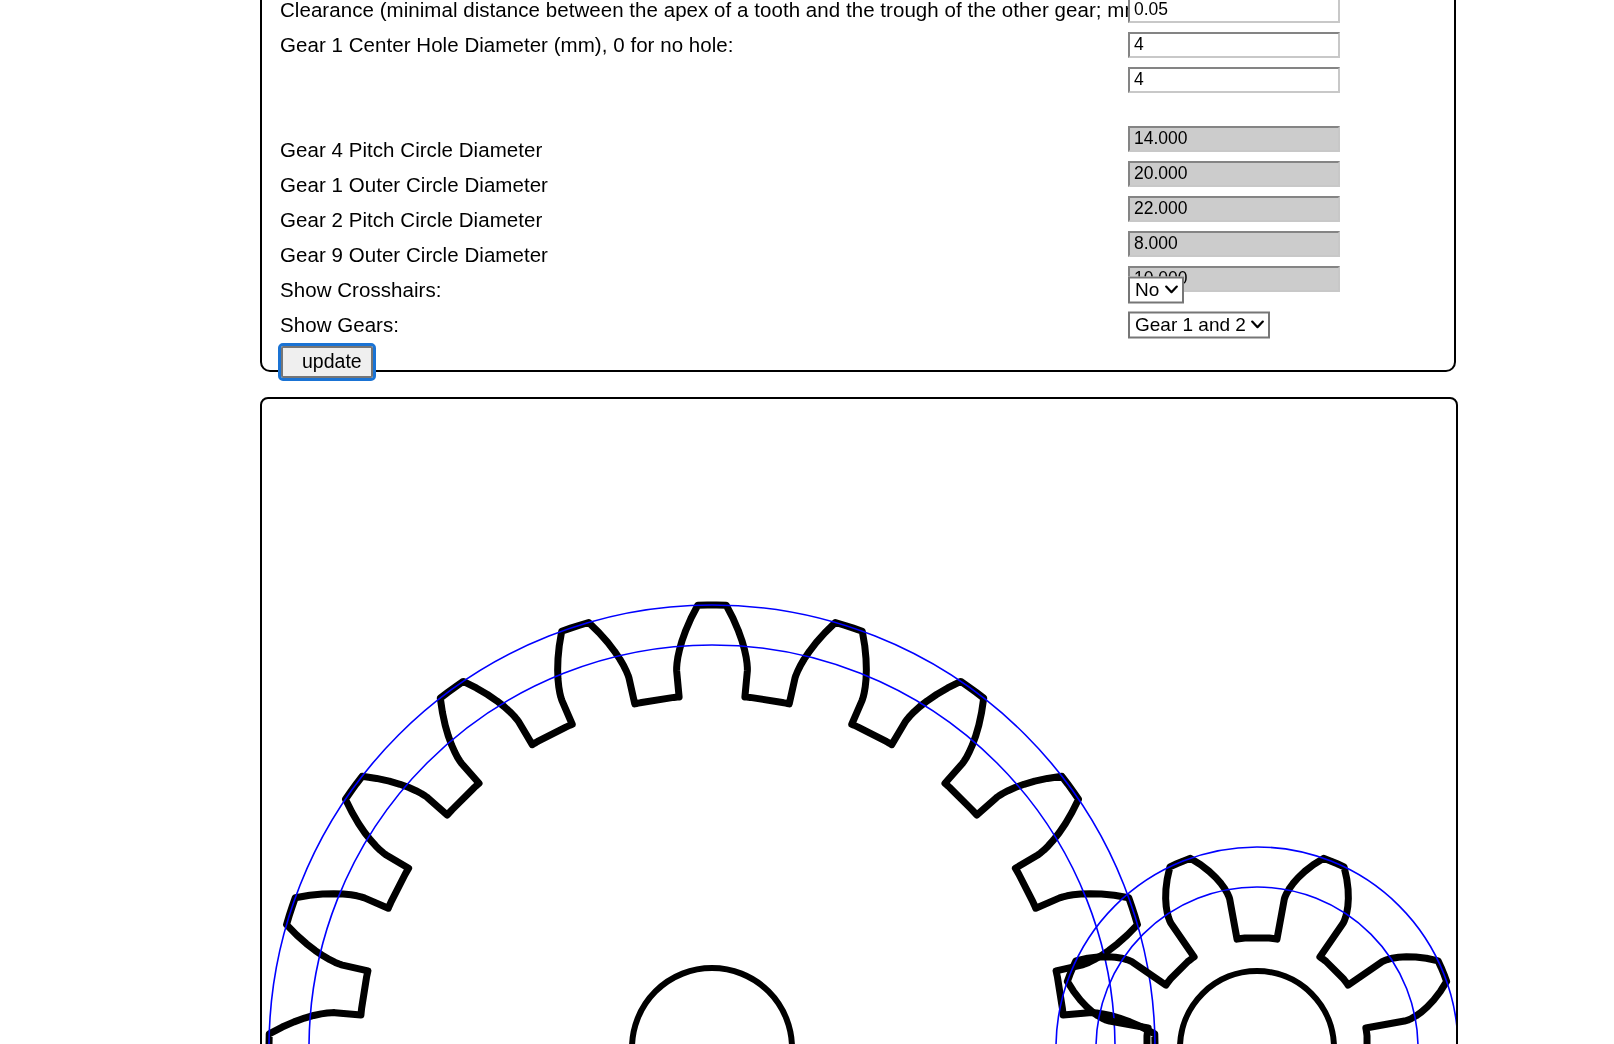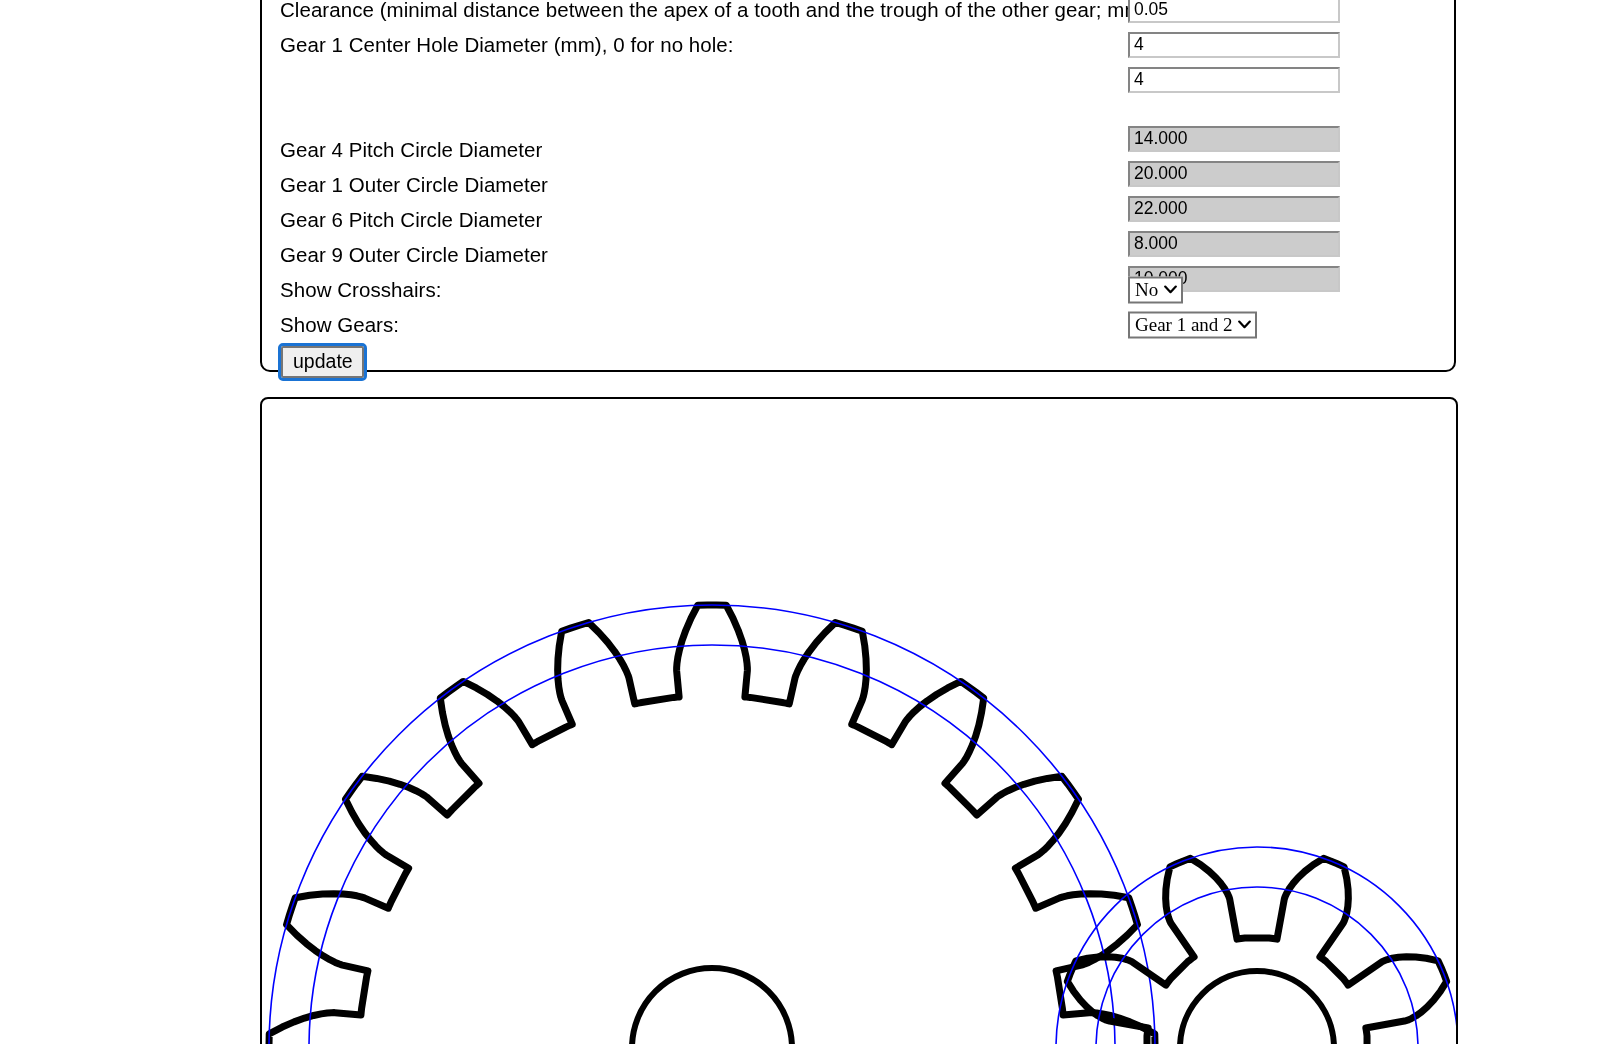--- a/index.html
+++ b/index.html
@@ -79,21 +79,21 @@
   }
 
   input.txt.ro {
     background: #cccccc;
     margin-top: 48px;
   }
 
   select.sel {
     box-sizing: border-box;
     height: 27px;
-    font-family: Liberation Serif, serif;
+    font-family: Liberation Sans, sans-serif;
     font-size: 19px;
     line-height: 21px;
     padding: 0 22px 1px 5px;
     margin: 0;
     color: #000000;
     background-color: #ffffff;
     border: 2px solid #767676;
     border-radius: 0;
     -webkit-appearance: none;
     -moz-appearance: none;
@@ -121,21 +121,21 @@
     display: flex;
     align-items: center;
     padding-left: 1px;
   }
 
   button.update-btn {
     box-sizing: border-box;
     font-family: "Liberation Sans", sans-serif;
     font-size: 19.5px;
     line-height: 22px;
-    padding: 2px 9px 4px 10px;
+    padding: 2px 9px 4px 19px;
     margin: 0;
     color: #000000;
     background: #efefef;
     border: 2px solid #767676;
     border-radius: 2px;
     outline: 3px solid #1a73d4;
     outline-offset: 0px;
     cursor: pointer;
   }
 
@@ -200,21 +200,21 @@
     </div>
 
     <div class="row">
       <span class="row-label">Gear 1 Outer Circle Diameter</span>
       <span class="field-col">
         <input class="txt ro" type="text" readonly="" value="22.000" style="">
       </span>
     </div>
 
     <div class="row">
-      <span class="row-label">Gear 6 Pitch Circle Diameter</span>
+      <span class="row-label">Gear 2 Pitch Circle Diameter</span>
       <span class="field-col">
         <input class="txt ro" type="text" readonly="" value="8.000" style="">
       </span>
     </div>
 
     <div class="row">
       <span class="row-label">Gear 9 Outer Circle Diameter</span>
       <span class="field-col">
         <input class="txt ro" type="text" readonly="" value="10.000" style="">
       </span>

